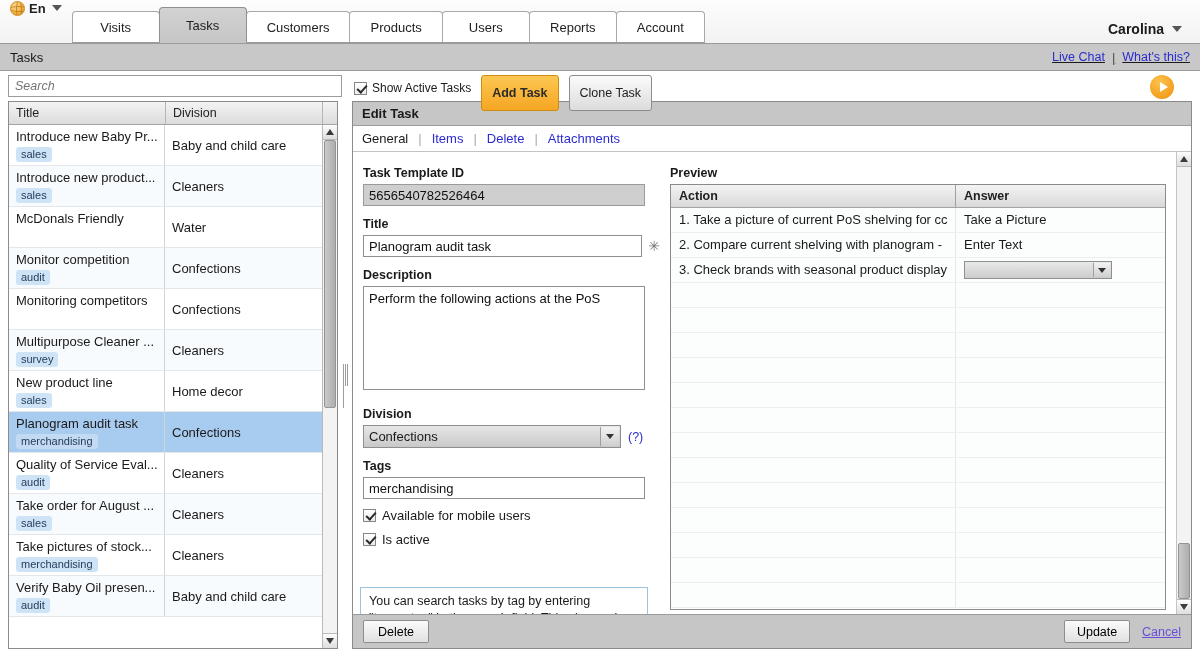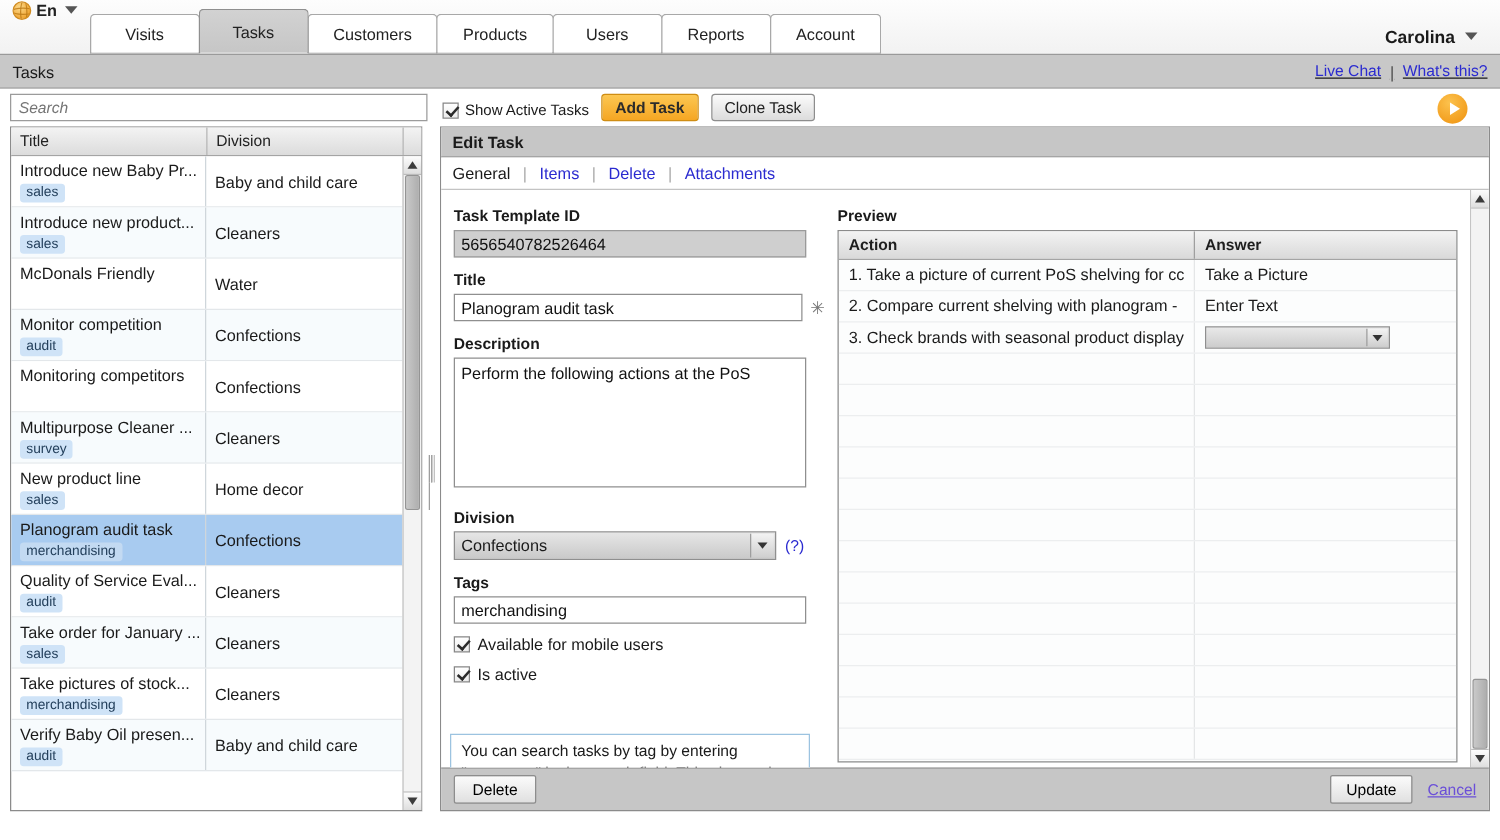--- a/index.html
+++ b/index.html
@@ -118,21 +118,21 @@
     position: relative; flex: none;
   }
   .cbox.on::after {
     content: ""; position: absolute;
     left: 3.5px; top: 0px; width: 4px; height: 8px;
     border: solid #2a2a2a; border-width: 0 2px 2px 0;
     transform: rotate(42deg);
   }
   .chk-label { font-size: 12px; }
   .btn {
-    height: 22px;
+    height: 36px;
     padding: 0 10px;
     margin-left: 10px;
     font-size: 12.5px;
     border: 1px solid #8d8d8d;
     border-radius: 3px;
     background: linear-gradient(to bottom,#fbfbfb,#dcdcdc);
     cursor: pointer;
     font-family: "Liberation Sans", sans-serif;
     color: #222;
   }
@@ -510,21 +510,21 @@
           </div>
           <div class="grow sel">
             <div class="gcell c1"><div>Planogram audit task</div><span class="tagchip">merchandising</span></div>
             <div class="gcell c2">Confections</div>
           </div>
           <div class="grow">
             <div class="gcell c1"><div>Quality of Service Eval...</div><span class="tagchip">audit</span></div>
             <div class="gcell c2">Cleaners</div>
           </div>
           <div class="grow">
-            <div class="gcell c1"><div>Take order for January ...</div><span class="tagchip">sales</span></div>
+            <div class="gcell c1"><div>Take order for August ...</div><span class="tagchip">sales</span></div>
             <div class="gcell c2">Cleaners</div>
           </div>
           <div class="grow">
             <div class="gcell c1"><div>Take pictures of stock...</div><span class="tagchip">merchandising</span></div>
             <div class="gcell c2">Cleaners</div>
           </div>
           <div class="grow">
             <div class="gcell c1"><div>Verify Baby Oil presen...</div><span class="tagchip">audit</span></div>
             <div class="gcell c2">Baby and child care</div>
           </div>

